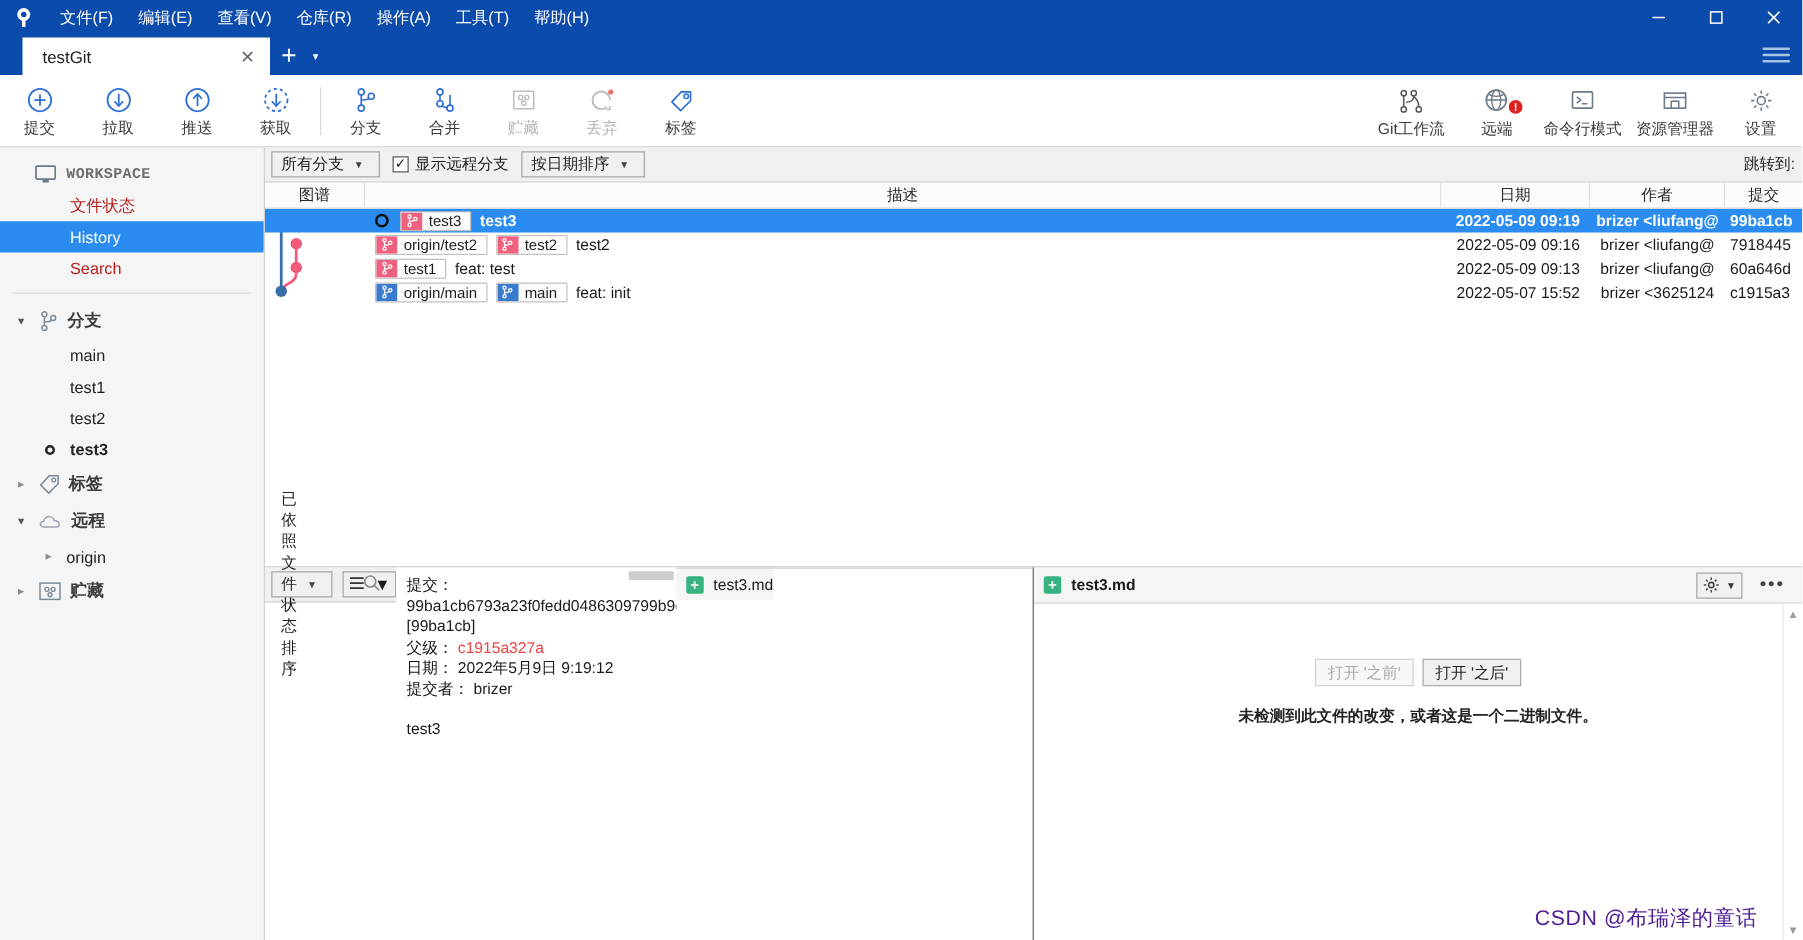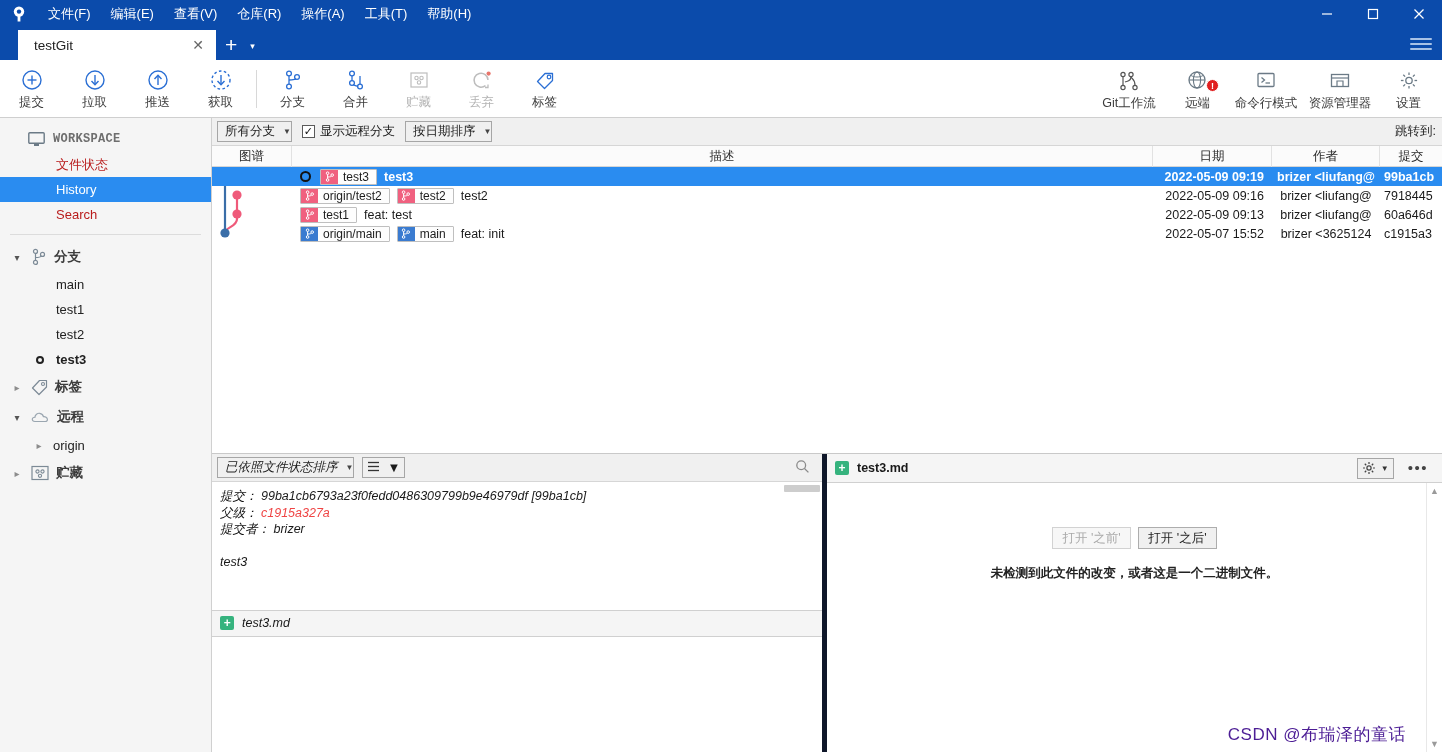--- a/index.html
+++ b/index.html
@@ -96,21 +96,21 @@
   
   .main { flex: 1; display: flex; flex-direction: column; min-width: 0; }
 
   
   .filterbar {
     height: 28px; flex: 0 0 28px; background:#f0f0f0; border-bottom: 1px solid #d6d6d6;
     display: flex; align-items: center; padding-left: 5px; gap: 10px; position: relative;
   }
   .sel {
     height: 21px; background: #f0f0f0; border: 1px solid #a6a6a6; display: flex; align-items: center;
-    padding: 0 0 0 7px; font-size: 12.5px; color: #1d1d1d; gap: 8px;
+    padding: 0 12px 0 7px; font-size: 12.5px; color: #1d1d1d; gap: 8px;
   }
   .sel .car { font-size: 8px; color:#444; }
   .chk { display: flex; align-items: center; gap: 5px; font-size: 12.5px; }
   .chk .box {
     width: 13px; height: 13px; border: 1px solid #5a5a5a; background: #fff;
     display: flex; align-items: center; justify-content: center; font-size: 11px; color:#111;
     line-height: 11px;
   }
   .jump-label { position: absolute; right: 6px; font-size: 12.5px; color: #1d1d1d; }
 
@@ -138,21 +138,21 @@
   .refbadge .rname { padding: 0 7px 0 5px; display:flex; align-items:center; background:#fdfdfd; }
   .refbadge.pink .ricon { background: #f0607f; }
   .refbadge.blue .ricon { background: #3a7bd0; }
   .commit-msg { font-size: 12.5px; }
 
   
   .graph-layer { position: absolute; left: 0; top: 0; pointer-events: none; }
 
   
   .lower { flex: 1; display: flex; min-height: 0; }
-  .lower-left { width: 615px; flex: 0 0 615px; display:flex; flex-direction:column; border-right: 5px solid #0f172a; min-height:0;font-style:italic;}
+  .lower-left { width: 615px; flex: 0 0 615px; display:flex; flex-direction:row; border-right: 1px solid #0f172a; min-height:0;}
   .ll-bar { height: 28px; flex:0 0 28px; background:#f0f0f0; border-bottom: 1px solid #d6d6d6; display:flex; align-items:center; padding-left:5px; gap:8px; position: relative;}
   .icon-sel { height:21px; border:1px solid #a6a6a6; background:#f0f0f0; display:flex; align-items:center; padding: 0 4px; gap:7px;}
   .search-ic { position:absolute; right: 12px; top: 5px; }
   .detail {
     flex: 1; background: #fff; padding: 6px 8px; font-size: 12.5px; line-height: 16.5px;
     overflow: hidden; position: relative; min-height: 0;
   }
   .detail .k { color: #111; }
   .detail a { color: #ef4444; text-decoration: none; }
   .detail .hscroll { position:absolute; right: 2px; top: 3px; width: 36px; height: 7px; background:#cdcdcd; border-radius:1px;}
@@ -651,20 +651,21 @@
                   <circle cx="6.2" cy="6.2" r="4.4" fill="none" stroke="#8a8a8a" stroke-width="1.3"></circle>
                   <line x1="9.5" y1="9.5" x2="13.4" y2="13.4" stroke="#8a8a8a" stroke-width="1.3"></line>
                 </svg>
             </span>
           </div>
 
           <div class="detail">
             <div class="hscroll"></div>
             <div><span class="k">提交：</span> <span>99ba1cb6793a23f0fedd0486309799b9e46979df [99ba1cb]</span></div>
             <div><span class="k">父级：</span> <a href="#">c1915a327a</a></div>
+            <div><span class="k">日期：</span> <span>2022年5月9日 9:19:12</span></div>
             <div><span class="k">提交者：</span> <span>brizer</span></div>
             <div style="height:16px;"></div>
             <div>test3</div>
           </div>
 
           <div class="file-row-bar">
             <span class="plus-ic">+</span>
             <span>test3.md</span>
           </div>
           <div class="ll-blank"></div>

